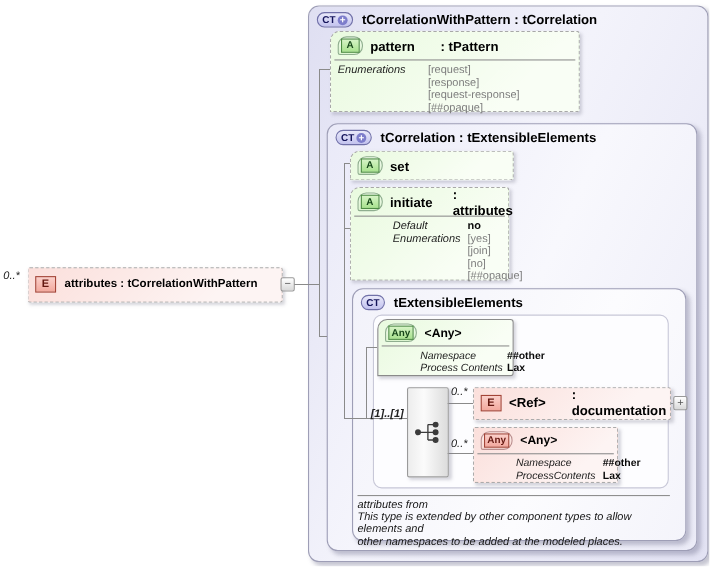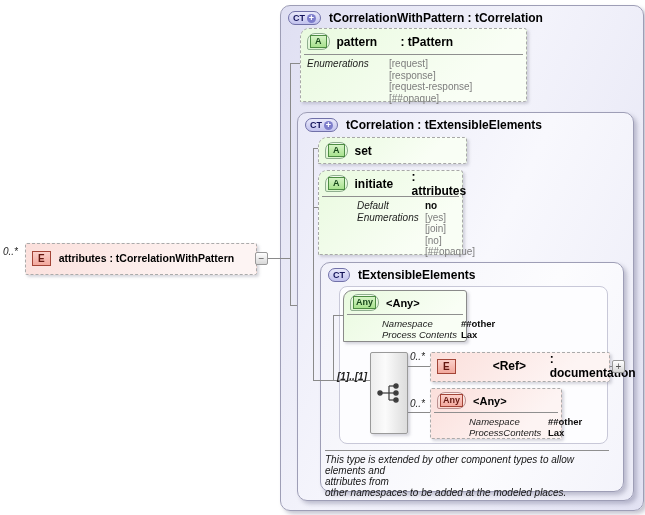--- a/index.html
+++ b/index.html
@@ -216,21 +216,21 @@
         <circle cx="20" cy="17" r="2.1"></circle>
       </g>
     </svg>
   </div>
   <div class="mult" style="left:410px;top:351px;">0..*</div>
   <div class="mult" style="left:410px;top:398px;">0..*</div>
 
   <div class="box pinkbox" style="left:430px;top:352px;width:178px;height:28px;">
     <div class="hdr" style="height:26px;">
       <span class="eb">E</span>
-      <span class="name" style="min-width:50px;margin-left:30px;">&lt;Ref&gt;</span>
+      <span class="name" style="min-width:50px;">&lt;Ref&gt;</span>
       <span>: documentation</span>
     </div>
   </div>
   <div class="btn" style="left:612px;top:360px;">+</div>
 
   <div class="box pinkbox" style="left:430px;top:388px;width:130px;height:49px;">
     <div class="hdr" style="height:23px;font-size:11px;">
       <span class="pill pink">
           <span class="l" style="padding:0 2px;">Any</span>
         </span>
@@ -243,18 +243,18 @@
         <span class="propval">##other</span>
       </div>
       <div class="drow">
         <span class="dlabel w79">ProcessContents</span>
         <span class="propval">Lax</span>
       </div>
     </div>
   </div>
 
   <div id="note">
+    <div>attributes from</div>
     <div>This type is extended by other component types to allow elements and</div>
-    <div>attributes from</div>
     <div>other namespaces to be added at the modeled places.</div>
   </div>
 
 </div>
 
 </body></html>

